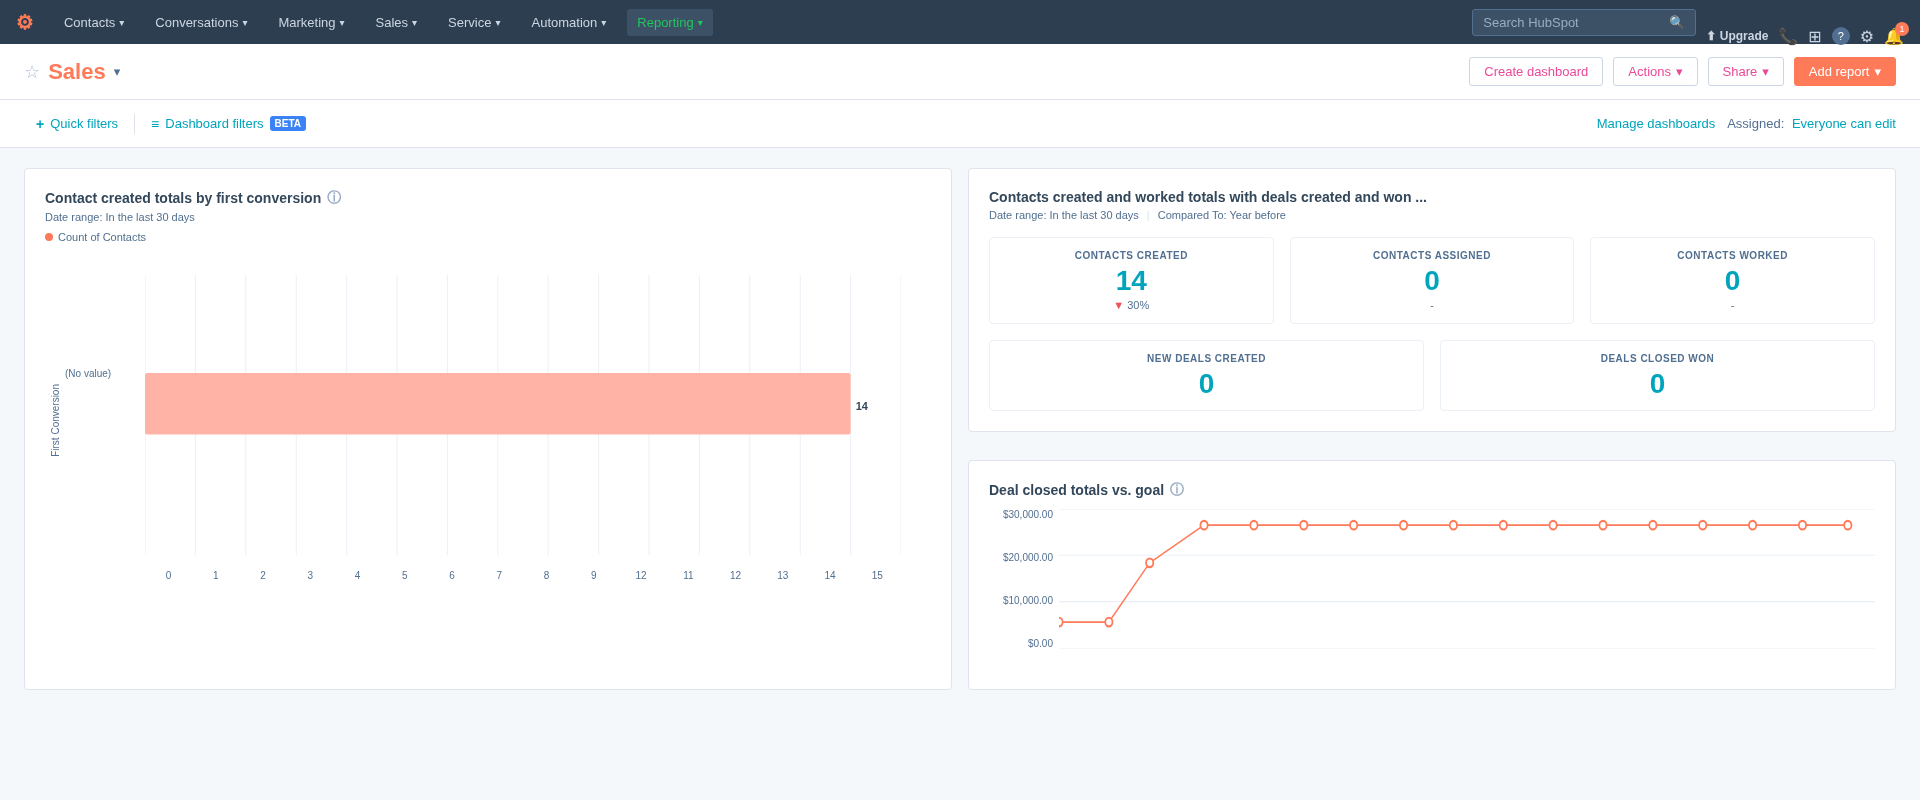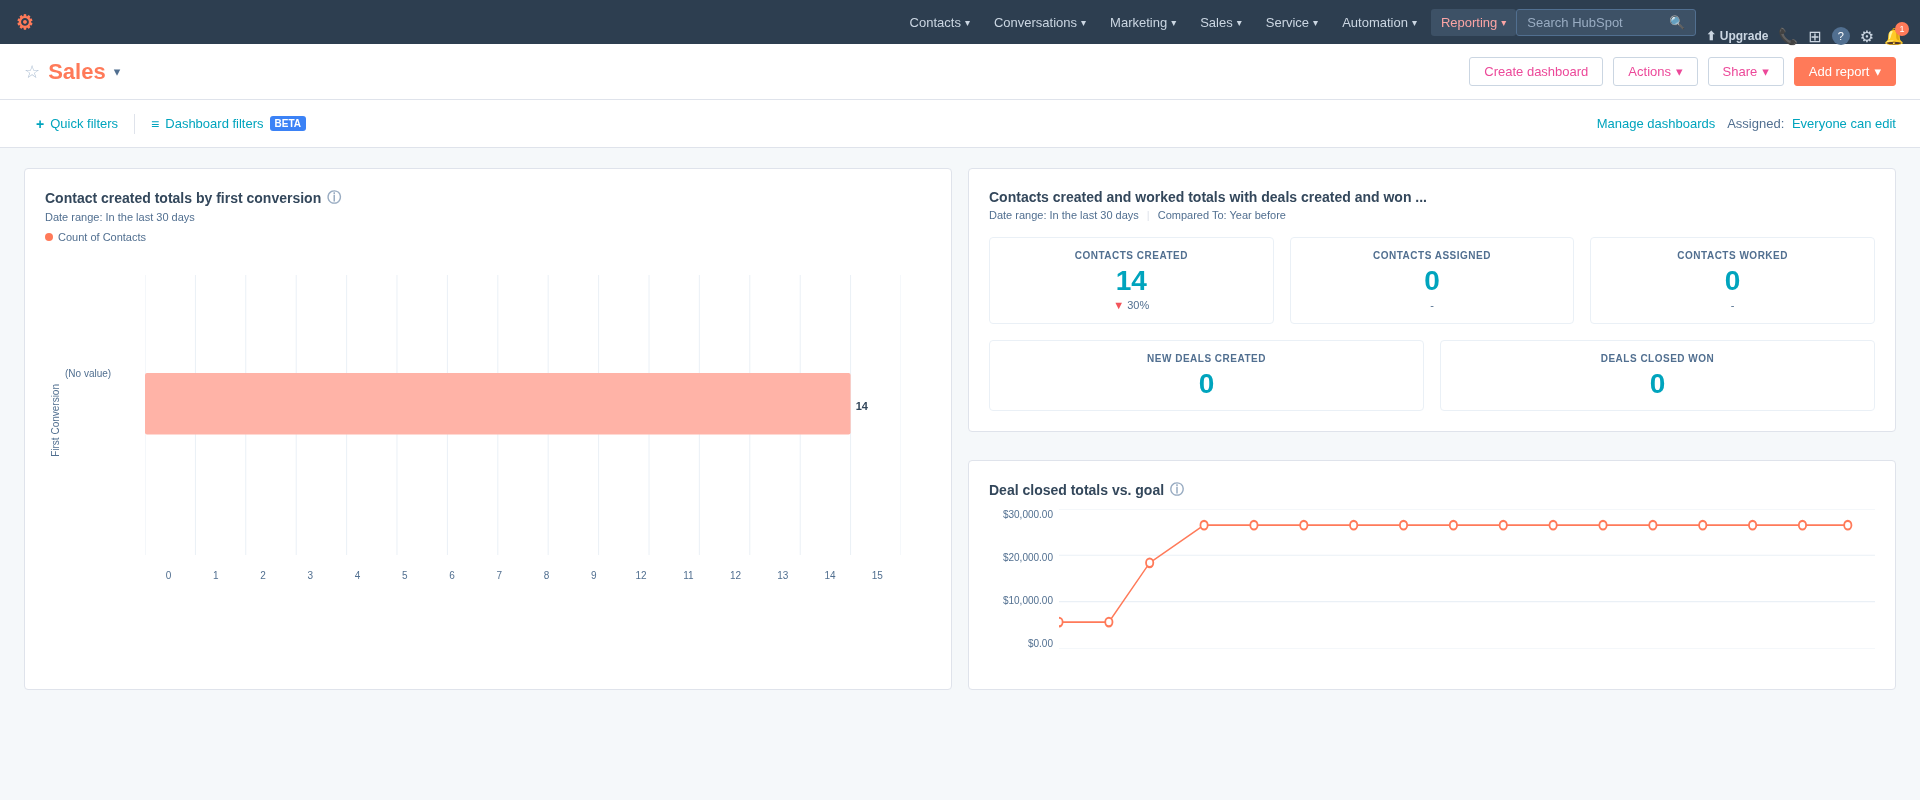--- a/index.html
+++ b/index.html
@@ -17,51 +17,50 @@
     .top-nav-logo {
       color: #ff7a59;
       font-size: 20px;
       margin-right: 20px;
       font-weight: bold;
     }
     .top-nav-links {
       display: flex;
       align-items: center;
       flex: 1;
-      gap: 4px;
-      justify-content: flex-end;
+      gap: 11px;
     }
     .top-nav-link {
       color: #cbd6e2;
       padding: 6px 10px;
       border-radius: 3px;
       cursor: pointer;
       font-size: 13px;
       display: flex;
       align-items: center;
       gap: 4px;
       white-space: nowrap;
     }
     .top-nav-link.active {
       background: #3d5166;
-      color: #fca5a5;
+      color: #22c55e;
     }
     .top-nav-right {
       display: flex;
       align-items: center;
       gap: 10px;
     }
     .search-box {
       background: #3d5166;
       border: 1px solid #516f90;
       border-radius: 3px;
       padding: 5px 10px;
       color: #cbd6e2;
       font-size: 13px;
-      width: 180px;
+      width: 224px;
       display: flex;
       align-items: center;
       gap: 6px;
     }
     .search-box input {
       background: transparent;
       border: none;
       outline: none;
       color: #cbd6e2;
       font-size: 13px;

